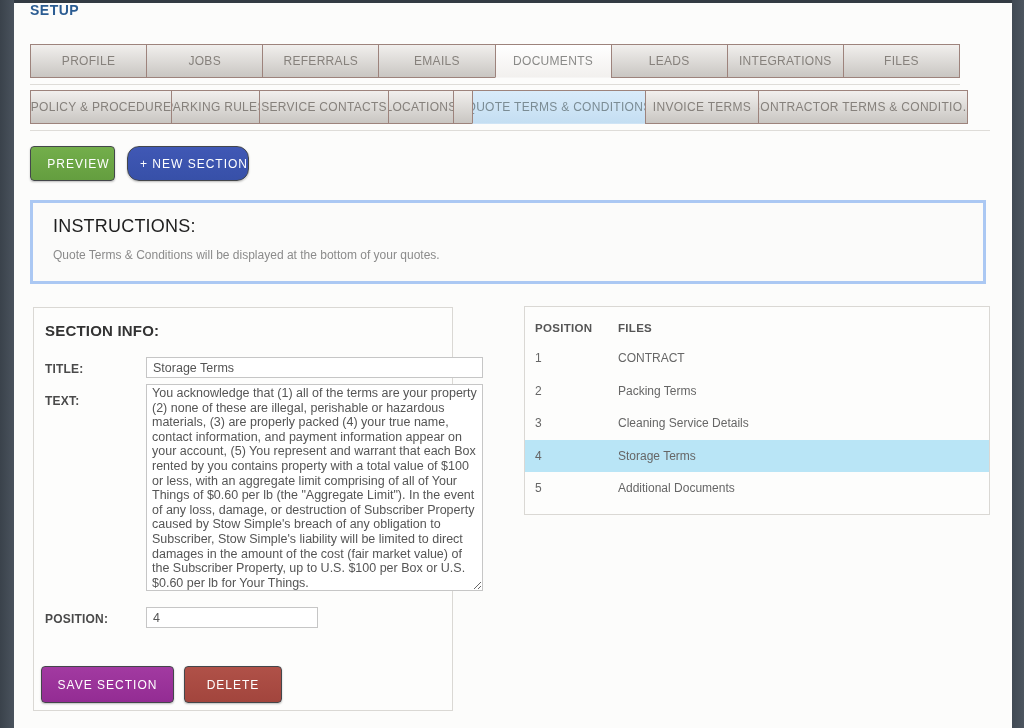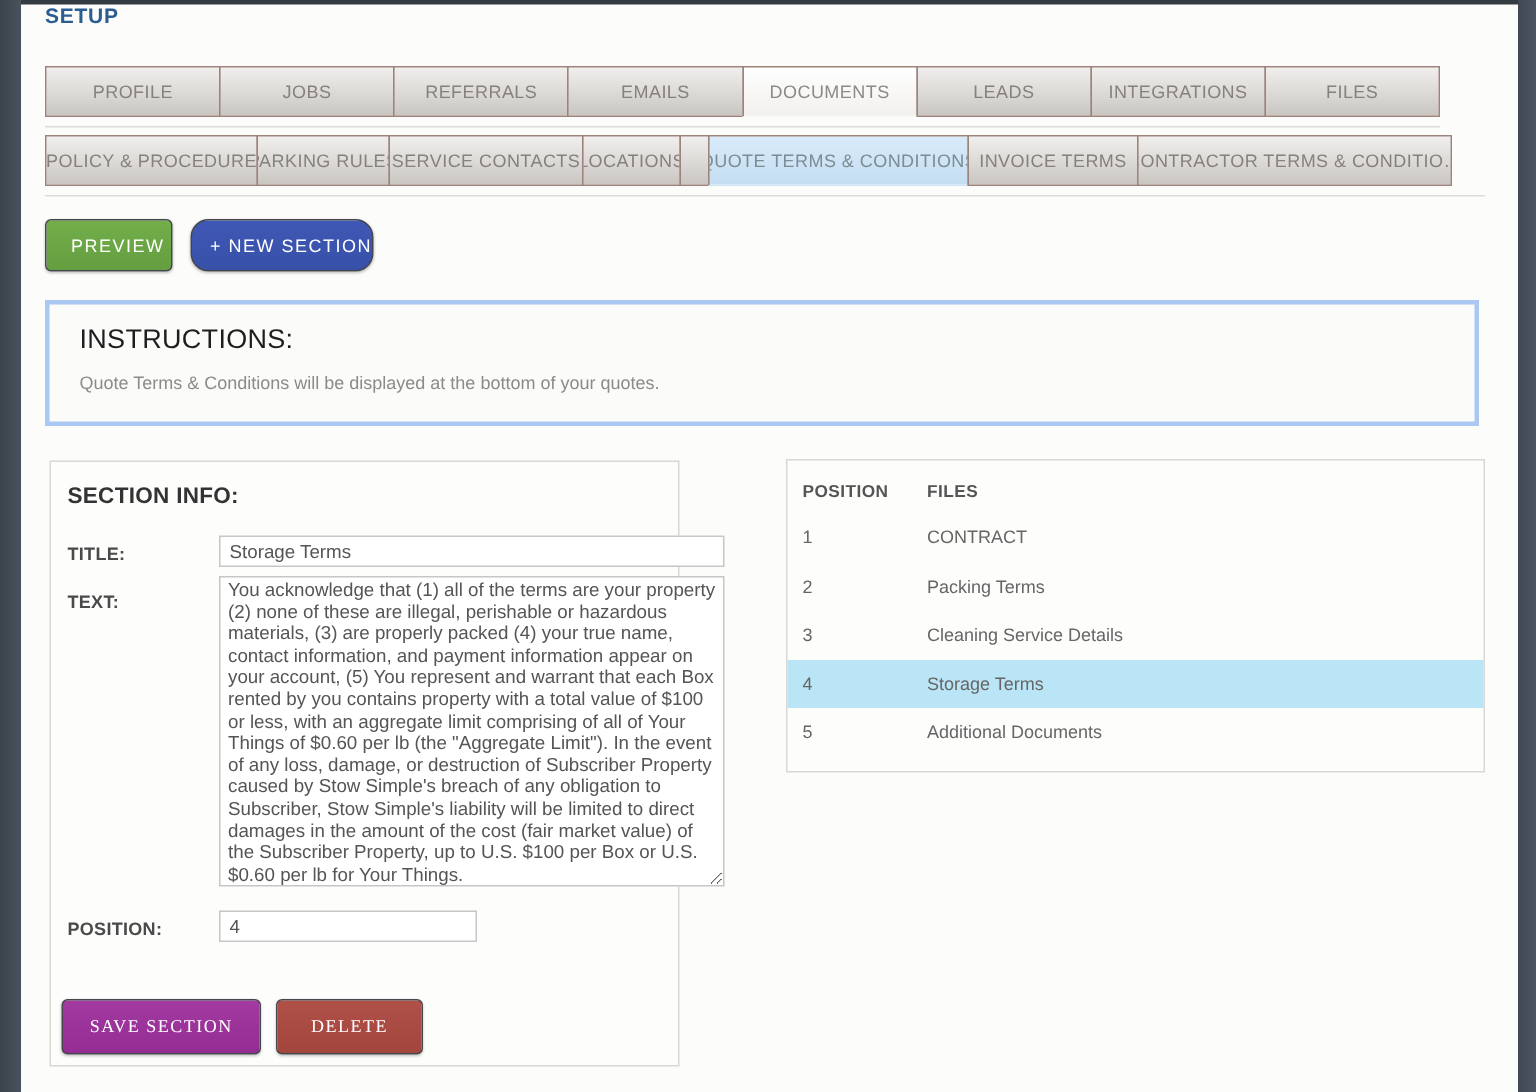--- a/index.html
+++ b/index.html
@@ -86,21 +86,21 @@
     position:absolute;left:112px;top:76px;width:337px;height:207px;
     box-sizing:border-box;border:1px solid #c6c6c6;background:#fff;
     color:#555;font-size:12.5px;line-height:14.6px;font-family:inherit;
     padding:1px 5px;resize:both;overflow:hidden;
   }
   #save-btn{left:7px;top:358px;width:133px;height:37px;background:linear-gradient(#a23aa1,#932c93);position:absolute;}
   #delete-btn{left:150px;top:358px;width:98px;height:37px;background:linear-gradient(#b05148,#a2453d);position:absolute;}
   .btn-in-panel{
     box-sizing:border-box;display:flex;align-items:center;justify-content:center;
     border:1px solid #44474b;border-radius:4px;color:#fff;font-size:12px;
-    letter-spacing:1px;box-shadow:0 1px 2px rgba(0,0,0,.25);cursor:pointer;font-family:Liberation Serif, serif;
+    letter-spacing:1px;box-shadow:0 1px 2px rgba(0,0,0,.25);cursor:pointer;font-family:Liberation Sans, sans-serif;
   }
 
   
   #sections-table{
     position:absolute;left:524px;top:306px;width:466px;height:209px;
     box-sizing:border-box;border:1px solid #dad8d4;background:#fdfdfc;
     padding-top:6px;
   }
   .trow{display:flex;align-items:center;height:32.5px;font-size:12px;color:#666;cursor:pointer;}
   .trow.header{height:29px;font-size:11.5px;font-weight:bold;color:#555;letter-spacing:.3px;cursor:default;}

